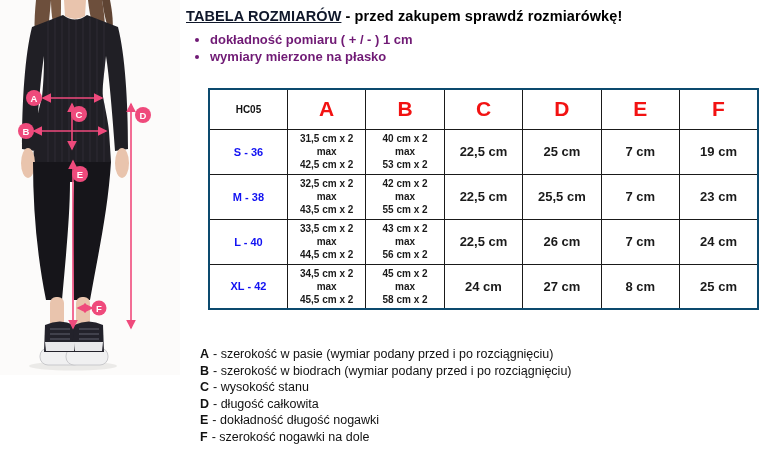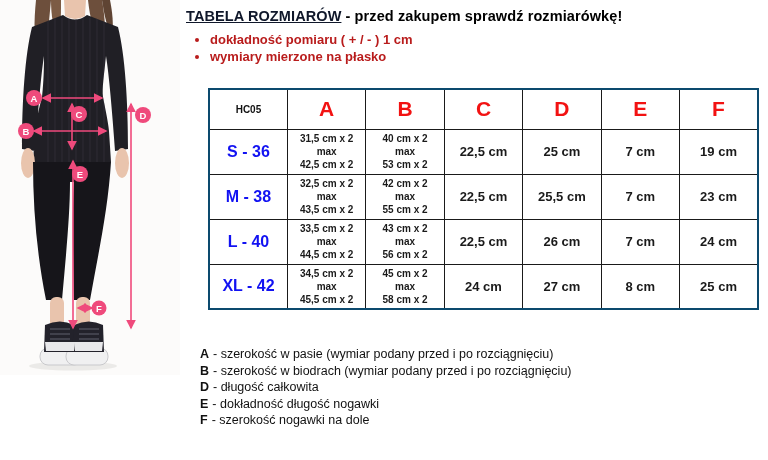--- a/index.html
+++ b/index.html
@@ -15,36 +15,36 @@
     position: absolute; left: 0; top: 0;
     width: 180px; height: 375px;
   }
   .header-block {
     position: absolute; left: 186px; top: 8px; width: 575px;
   }
   .title-line { font-size: 14.5px; font-weight: bold; letter-spacing: .1px; }
   .title-main { color: #0f172a; text-decoration: underline; }
   .title-suffix { color: #000000; }
   .bullets { margin: 7px 0 0 24px; }
-  .bullets li { font-size: 13px; font-weight: bold; line-height: 1.32; color: #b91c1c; }
+  .bullets li { font-size: 13px; font-weight: bold; line-height: 1.32; color: #701a75; }
   table.size-table {
     position: absolute; left: 208px; top: 88px;
     width: 551px; border-collapse: collapse; table-layout: fixed;
     border: 2px solid #0c4a6e;
   }
   table.size-table td {
     border: 1px solid #1a1a1a;
     text-align: center; vertical-align: middle;
     font-weight: bold; padding: 0 2px;
   }
   tr.head-row td { height: 40px; }
   tr.data-row td { height: 45px; }
   td.code { font-size: 10px; color: #111; }
   td.col-letter { font-size: 21px; color: #f21212; }
-  td.size-label { font-size: 16px; color: #1212f2; }
+  td.size-label { font-size: 11px; color: #1212f2; }
   td.multi { font-size: 10px; line-height: 1.3; white-space: pre-line; }
   td.val { font-size: 13px; }
   .legend {
     position: absolute; left: 200px; top: 346px;
   }
   .legend-line { font-size: 12.5px; line-height: 16.5px; color: #111; }
   .legend-line b { font-weight: bold; margin-right: 4px; }
 </style>
 </head>
 <body>
@@ -213,16 +213,17 @@
     <td class="val">27 cm</td>
     <td class="val">8 cm</td>
     <td class="val">25 cm</td>
   </tr>
 </tbody>
   </table>
 
 <div class="legend">
   <div class="legend-line"><b>A</b><span>- szerokość w pasie (wymiar podany przed i po rozciągnięciu)</span></div>
   <div class="legend-line"><b>B</b><span>- szerokość w biodrach (wymiar podany przed i po rozciągnięciu)</span></div>
+  <div class="legend-line"><b>C</b><span>- wysokość stanu</span></div>
   <div class="legend-line"><b>D</b><span>- długość całkowita</span></div>
   <div class="legend-line"><b>E</b><span>- dokładność długość nogawki</span></div>
   <div class="legend-line"><b>F</b><span>- szerokość nogawki na dole</span></div>
 </div>
 
 </body></html>

